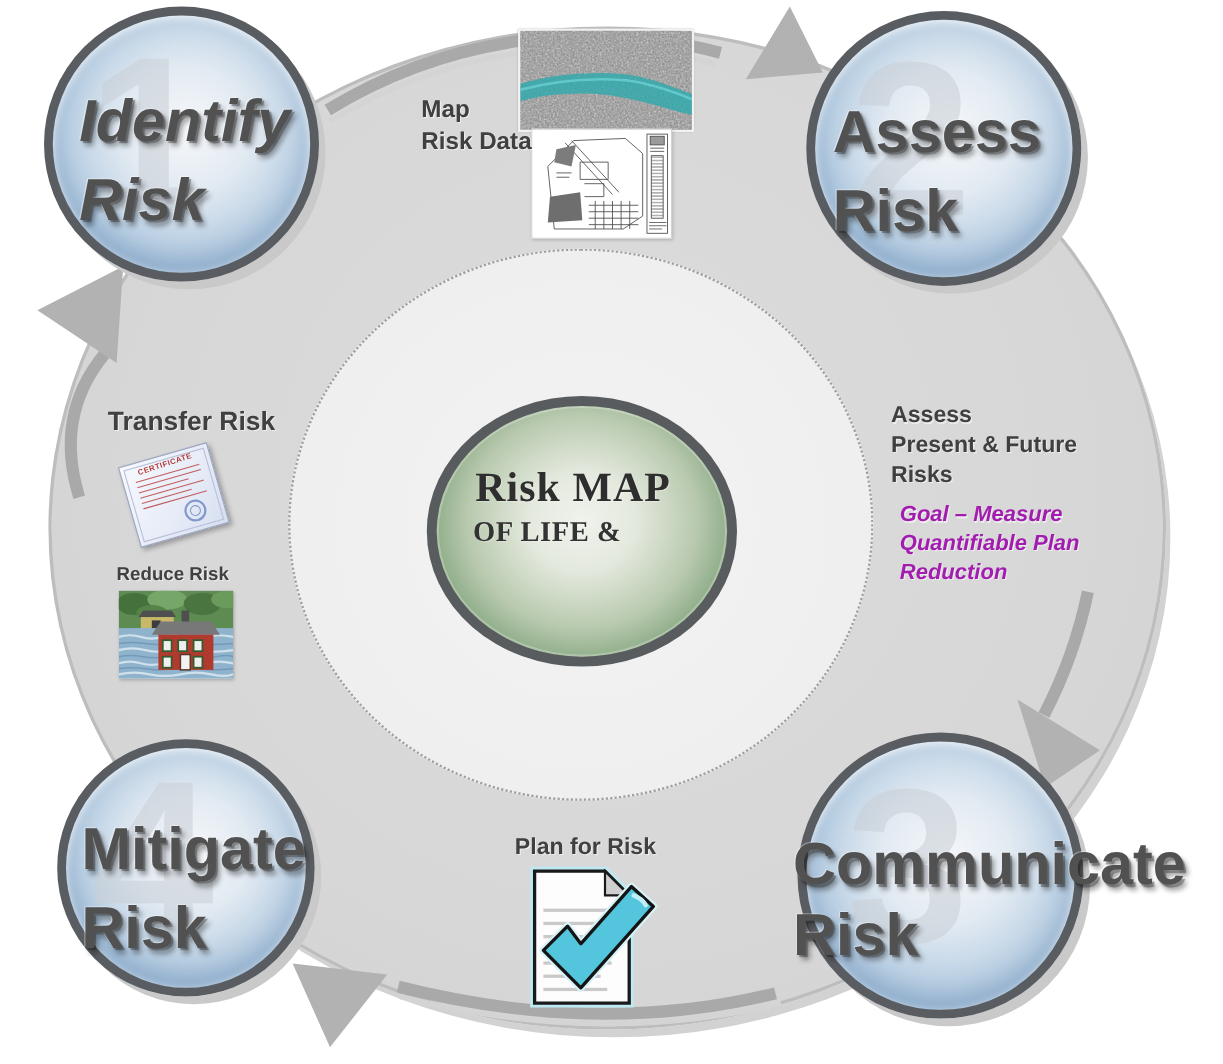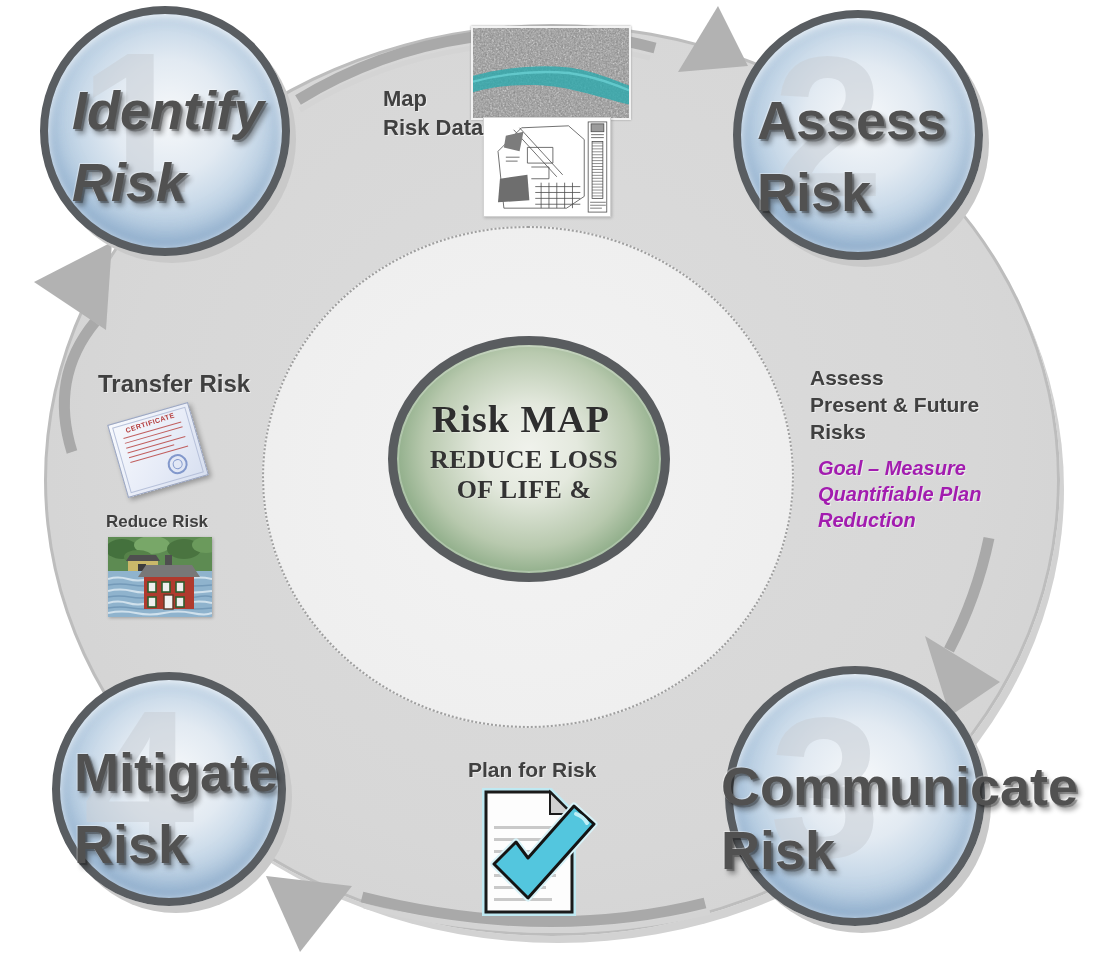--- a/index.html
+++ b/index.html
@@ -41,25 +41,25 @@
   #node-identify    { left:40px;  top:6px;   width:250px; height:250px; }
   #node-identify    .node-text { left:24px; top:60px;font-style:italic; }
   #node-assess      { left:733px; top:10px;  width:250px; height:250px; }
   #node-assess      .node-text { left:16px; top:66px; }
   #node-communicate { left:725px; top:666px; width:260px; height:260px; }
   #node-communicate .node-text { left:-12px; top:80px; line-height:64px; }
   #node-mitigate    { left:52px;  top:672px; width:234px; height:234px; }
   #node-mitigate    .node-text { left:14px; top:56px; }
 
   
-  .center-circle { position:absolute; left:388px; top:336px; width:282px; height:246px;
+  .center-circle { position:absolute; left:388px; top:360px; width:282px; height:246px;
     border-radius:50%; border:9px solid #595c5f;
     background: radial-gradient(ellipse at 50% 46%, #f0f2ec 0%, #e4e9de 26%, #b8c9ae 56%, #7ba077 80%, #547f52 100%);
     box-shadow: inset 0 0 0 2px rgba(255,255,255,.25);
-    z-index:6;text-align:center; }
+    z-index:6; }
   .center-title { position:absolute; left:35px; top:52px;
     font-family:"Liberation Serif", serif; font-weight:bold; font-size:38px;
     color:#2e2e2e; letter-spacing:1px; text-shadow:1px 1px 1px rgba(255,255,255,.35); }
   .center-sub { position:absolute; left:33px; top:100px;
     font-family:"Liberation Serif", serif; font-weight:bold; font-size:26px; line-height:30px;
     color:#333333; letter-spacing:.5px; text-shadow:1px 1px 1px rgba(255,255,255,.3); }
 
   
   .lbl { position:absolute; font-weight:bold; color:#404040; z-index:5;
          text-shadow:1px 1px 0 rgba(255,255,255,.55); }
@@ -288,18 +288,17 @@
     <div class="node-num">4</div>
     <div class="node-text">
       <div>Mitigate</div>
       <div>Risk</div>
     </div>
   </div>
 
   <div class="center-circle">
     <div class="center-title">Risk MAP</div>
     <div class="center-sub">
-      <div>REDUCE LOSS</div>
       <div>OF LIFE &amp;</div>
     </div>
   </div>
 
 </div>
 
 </body></html>

